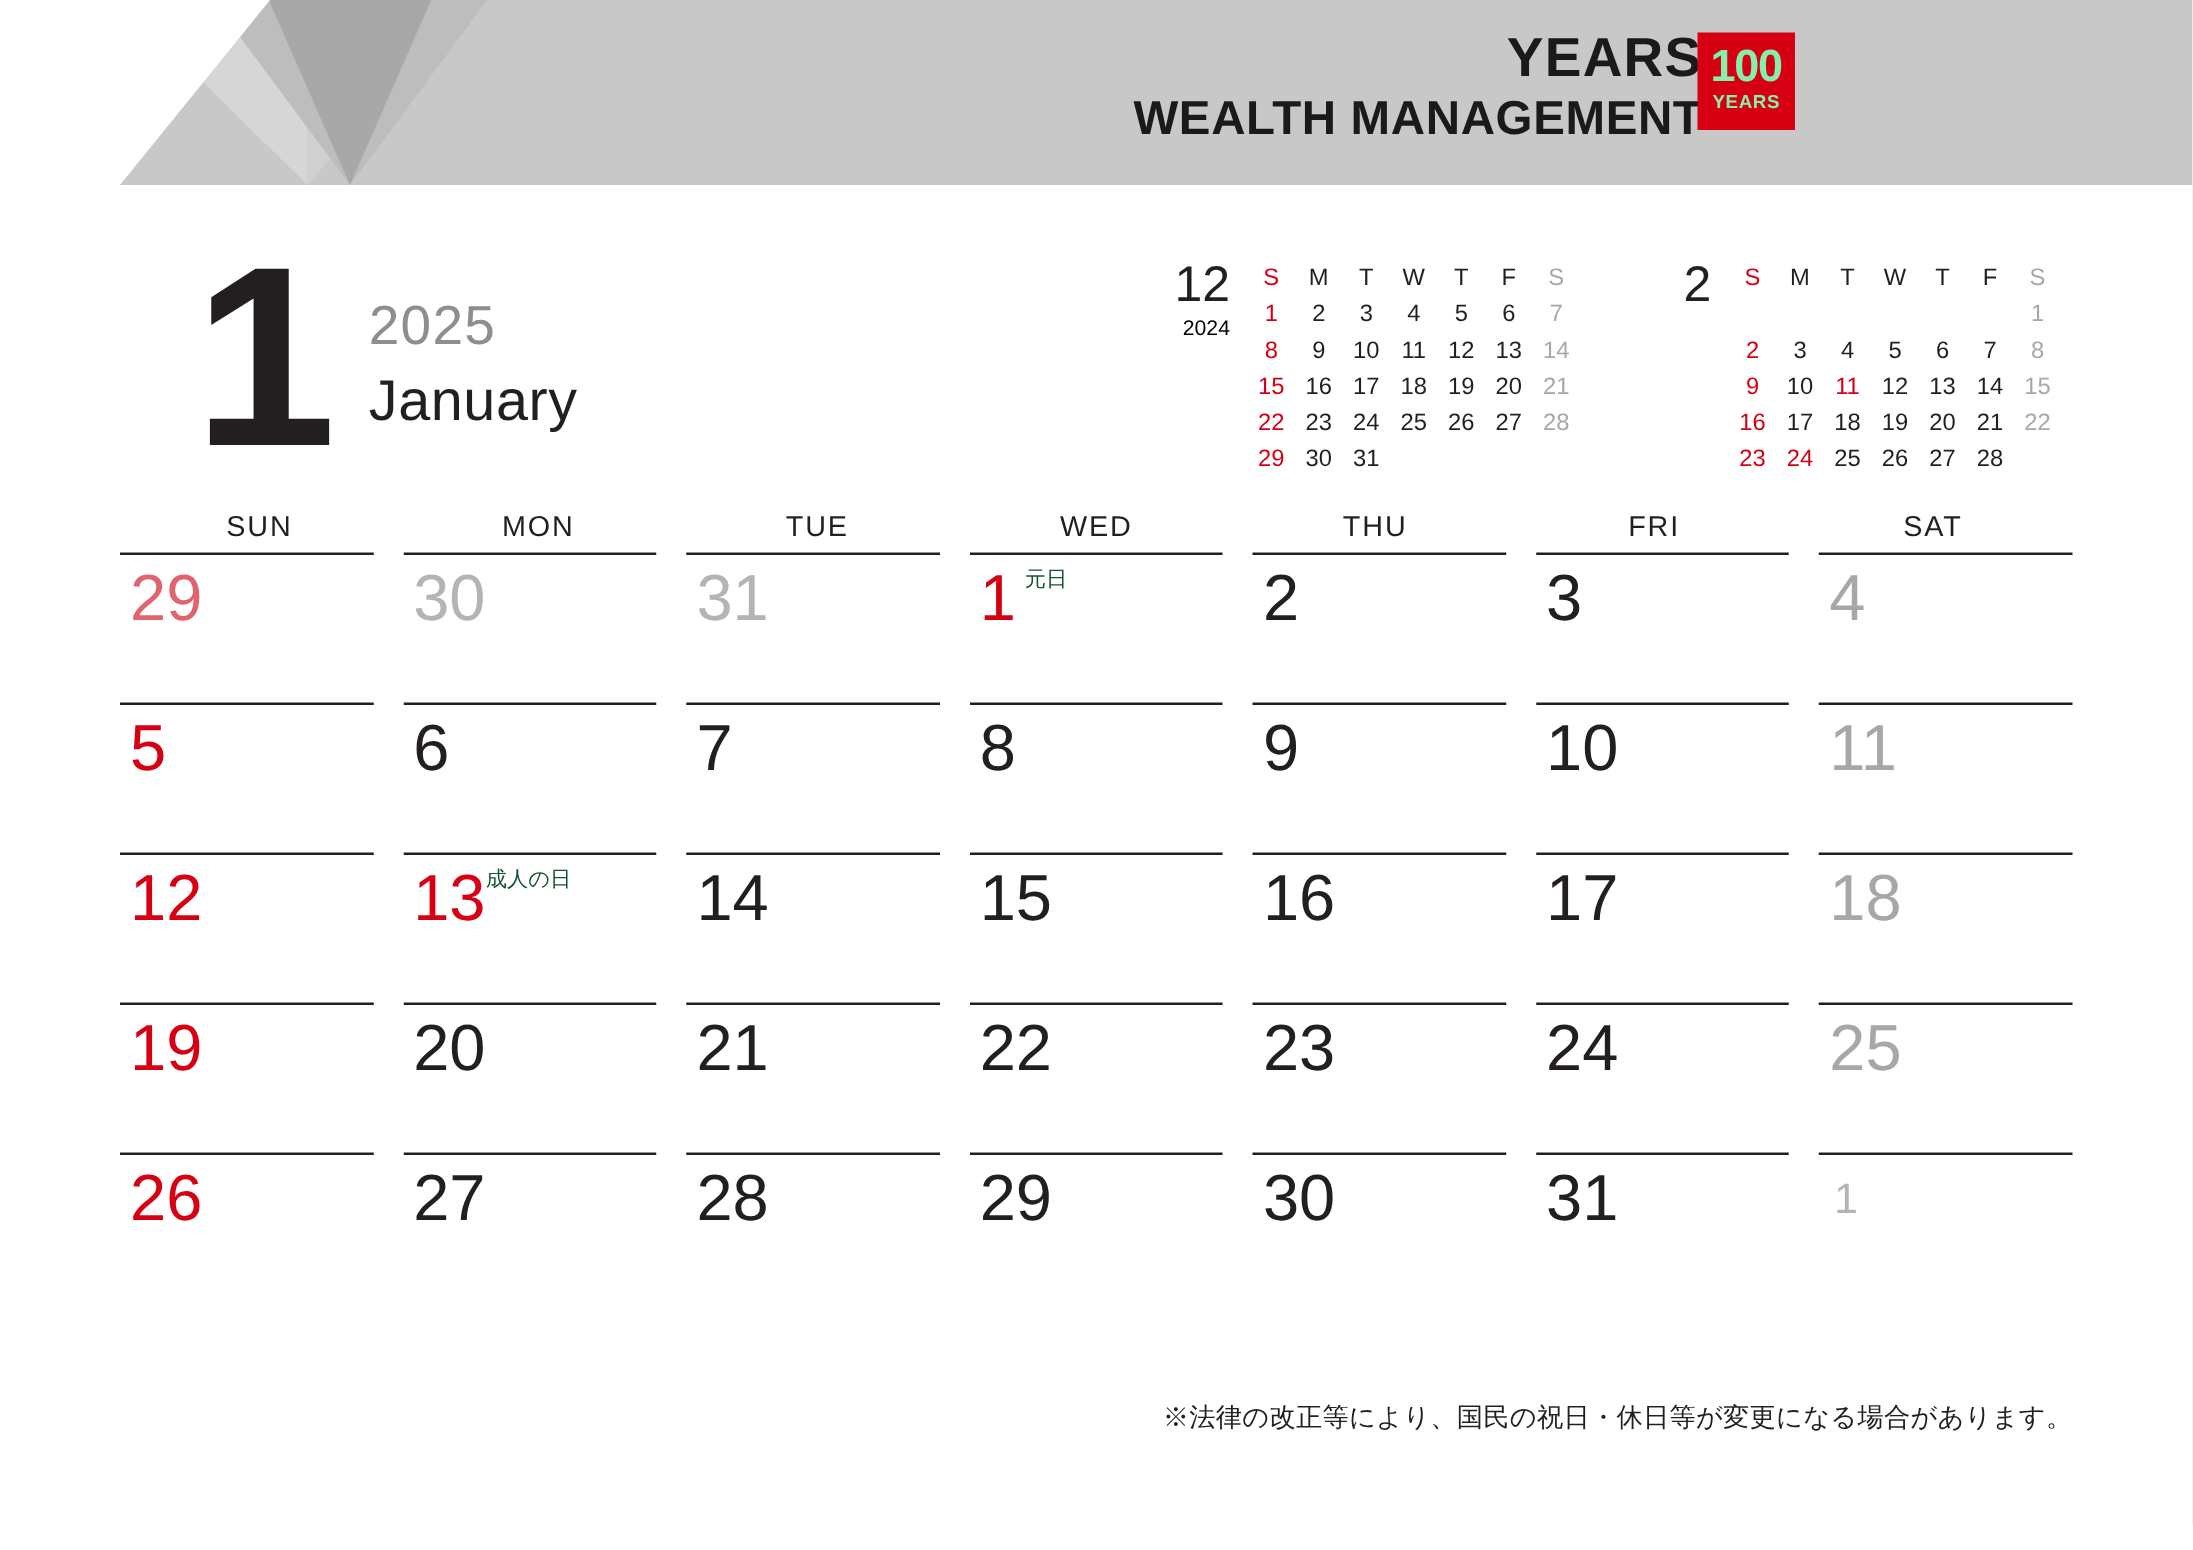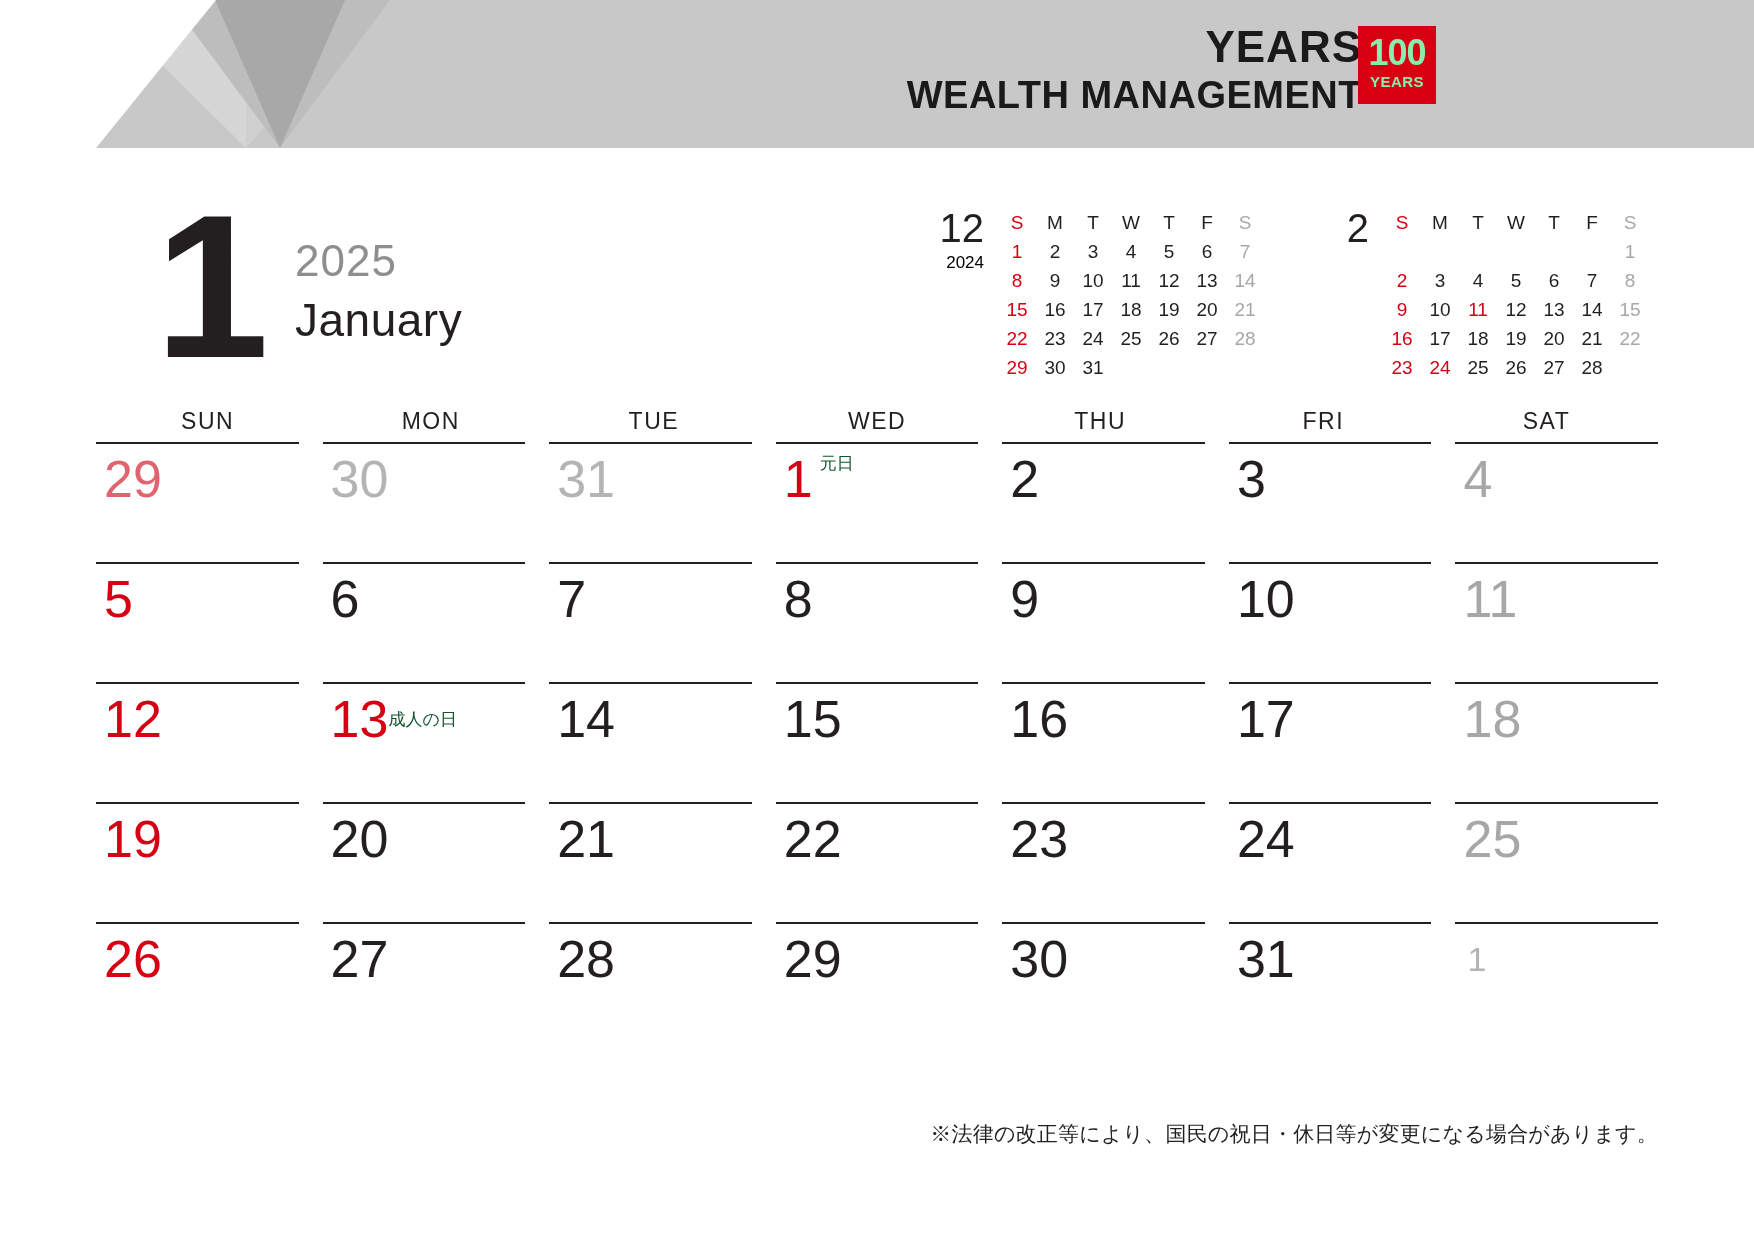--- a/index.html
+++ b/index.html
@@ -497,21 +497,21 @@
         <span class="daynum d-sat">11</span>
       </div>
     </div>
 
     <div class="grid-row">
       <div class="cell">
         <span class="daynum d-sun">12</span>
       </div>
       <div class="cell">
         <span class="daynum d-hol">13</span>
-        <span class="holiday-label" style="left:66px; top:10px;margin-top:16px;">成人の日</span>
+        <span class="holiday-label" style="left:66px; top:10px;">成人の日</span>
       </div>
       <div class="cell">
         <span class="daynum">14</span>
       </div>
       <div class="cell">
         <span class="daynum">15</span>
       </div>
       <div class="cell">
         <span class="daynum">16</span>
       </div>

